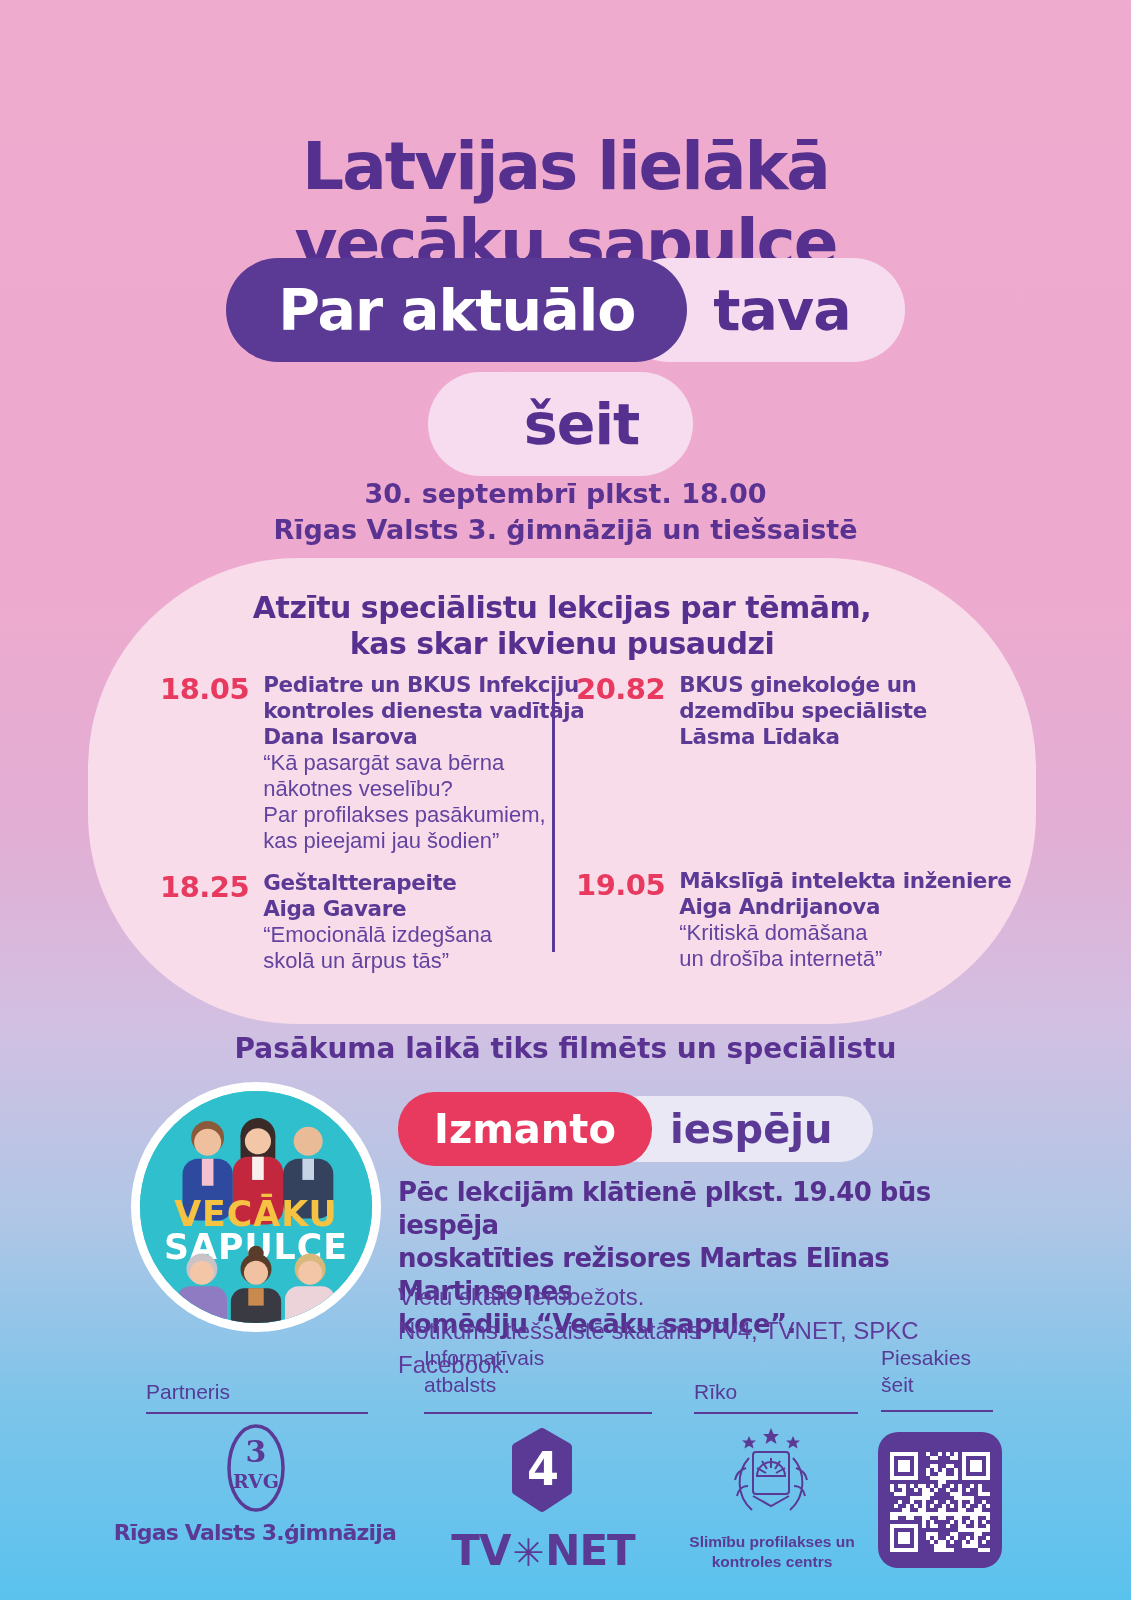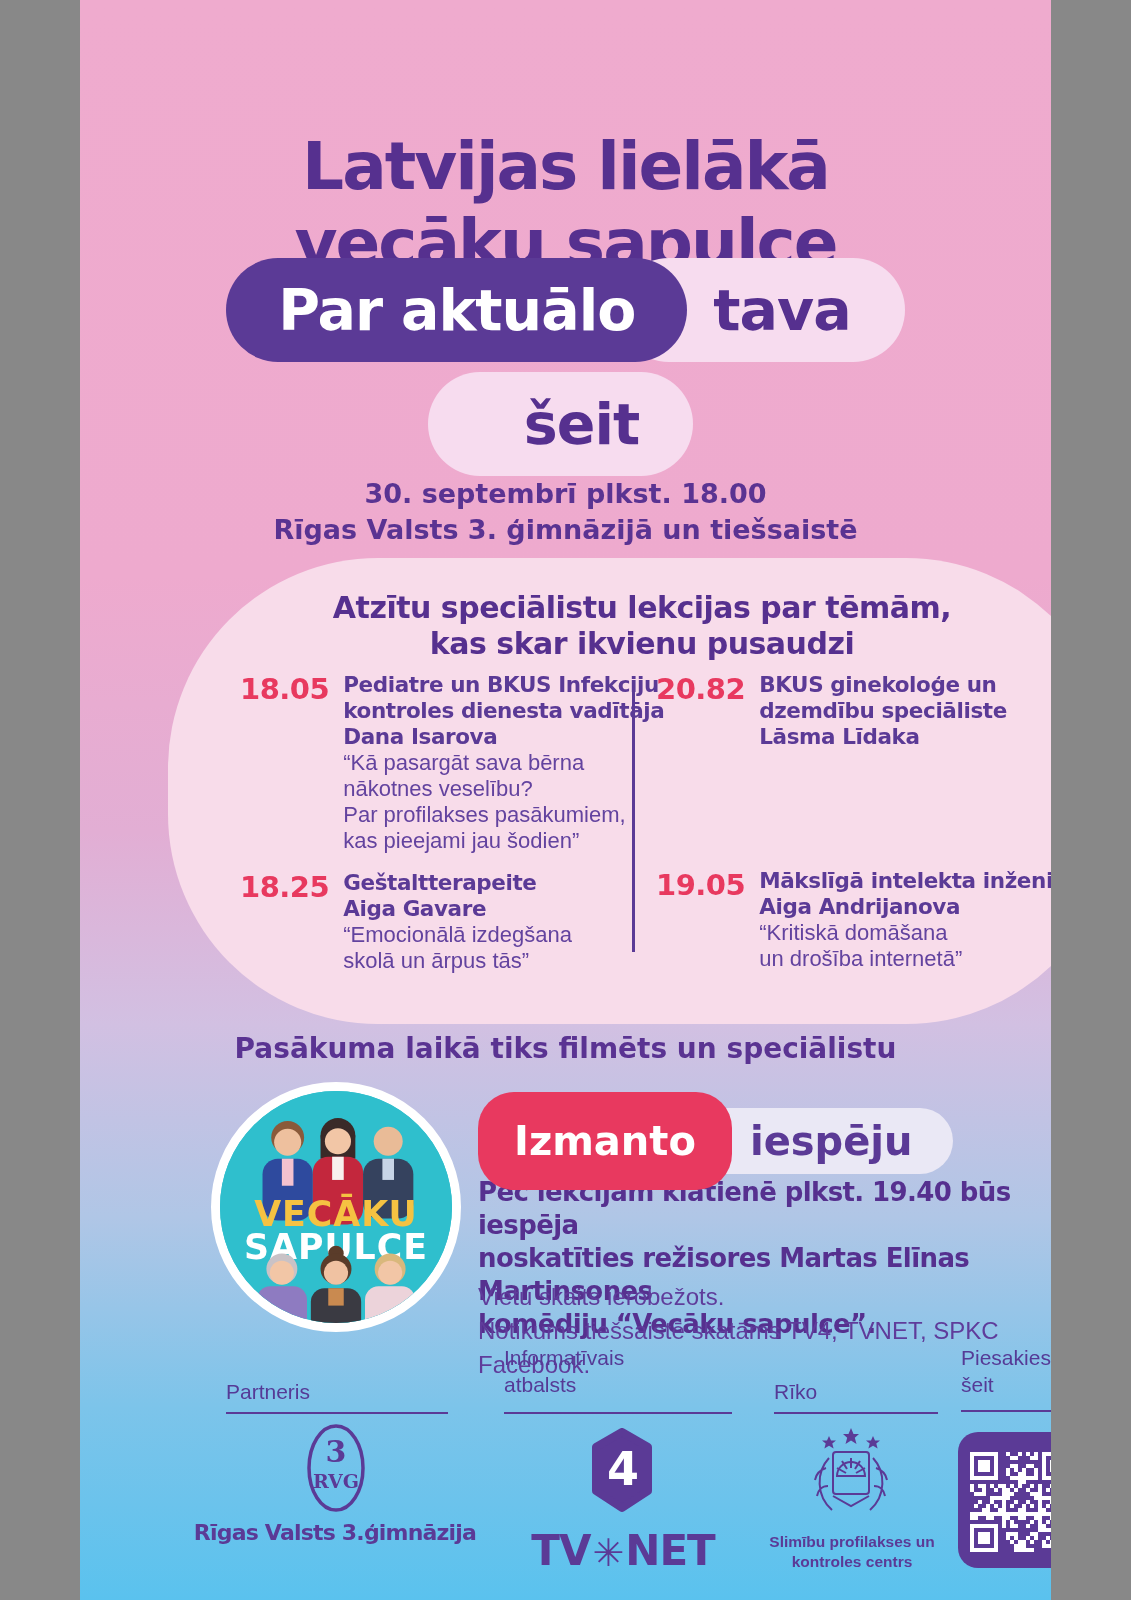--- a/index.html
+++ b/index.html
@@ -1,17 +1,17 @@
 <!DOCTYPE html>
 <html><head>
 <meta charset="utf-8">
 <style>
   html,body{margin:0;padding:0;background:#888;}
   .poster{
-    position:relative;width:971px;height:1600px;overflow:hidden;margin:0 auto;
+    position:relative;width:1131px;height:1600px;overflow:hidden;margin:0 auto;
     font-family:"DejaVu Sans",sans-serif;
     background:linear-gradient(180deg,#efabce 0%,#eeaace 36%,#e2aed4 52%,#d2c0e2 64%,#b0c6e6 76%,#7cc4ea 88%,#5ac2ee 100%);
   }
   .pre{white-space:pre-line;}
   
   .title{
     position:absolute;left:0;top:84px;width:100%;text-align:center;
     font-size:66px;font-weight:800;line-height:1.17;letter-spacing:-2px;color:#56308f;
   }
   
@@ -43,21 +43,21 @@
   
   .notice{position:absolute;left:0;top:1032px;width:100%;text-align:center;
     font-size:28px;font-weight:700;color:#5a3392;}
   
   .circle{position:absolute;left:131px;top:1082px;width:232px;height:232px;border-radius:50%;
     border:9px solid #ffffff;overflow:hidden;background:#2fbfcd;}
   .circle svg{display:block;}
   
   .cta-row{position:absolute;left:398px;top:1092px;display:flex;align-items:center;}
   .cta-pill{height:66px;display:flex;align-items:center;border-radius:36px;font-size:40px;font-weight:800;}
-  .cta-solid{background:#e8395f;color:#fff;padding:16px 36px;position:relative;z-index:2;}
+  .cta-solid{background:#e8395f;color:#fff;padding:4px 36px;position:relative;z-index:2;}
   .cta-light{background:#eae8f5;color:#5b3a96;margin-left:-46px;padding:0 40px 0 64px;z-index:1;}
   
   .cta-bold{position:absolute;left:398px;top:1176px;width:620px;
     font-size:26px;font-weight:800;line-height:33px;color:#56308f;letter-spacing:-0.6px;}
   .cta-reg{position:absolute;left:398px;top:1280px;width:620px;font-family:"Liberation Sans",sans-serif;
     font-size:24px;line-height:34px;color:#5f3c9b;}
   
   .f-label{position:absolute;font-family:"Liberation Sans",sans-serif;font-size:21px;line-height:1.3;color:#553a96;}
   .f-line{position:absolute;height:2px;background:#5b3a96;}
   .lbl-partner{left:146px;top:1378px;}

